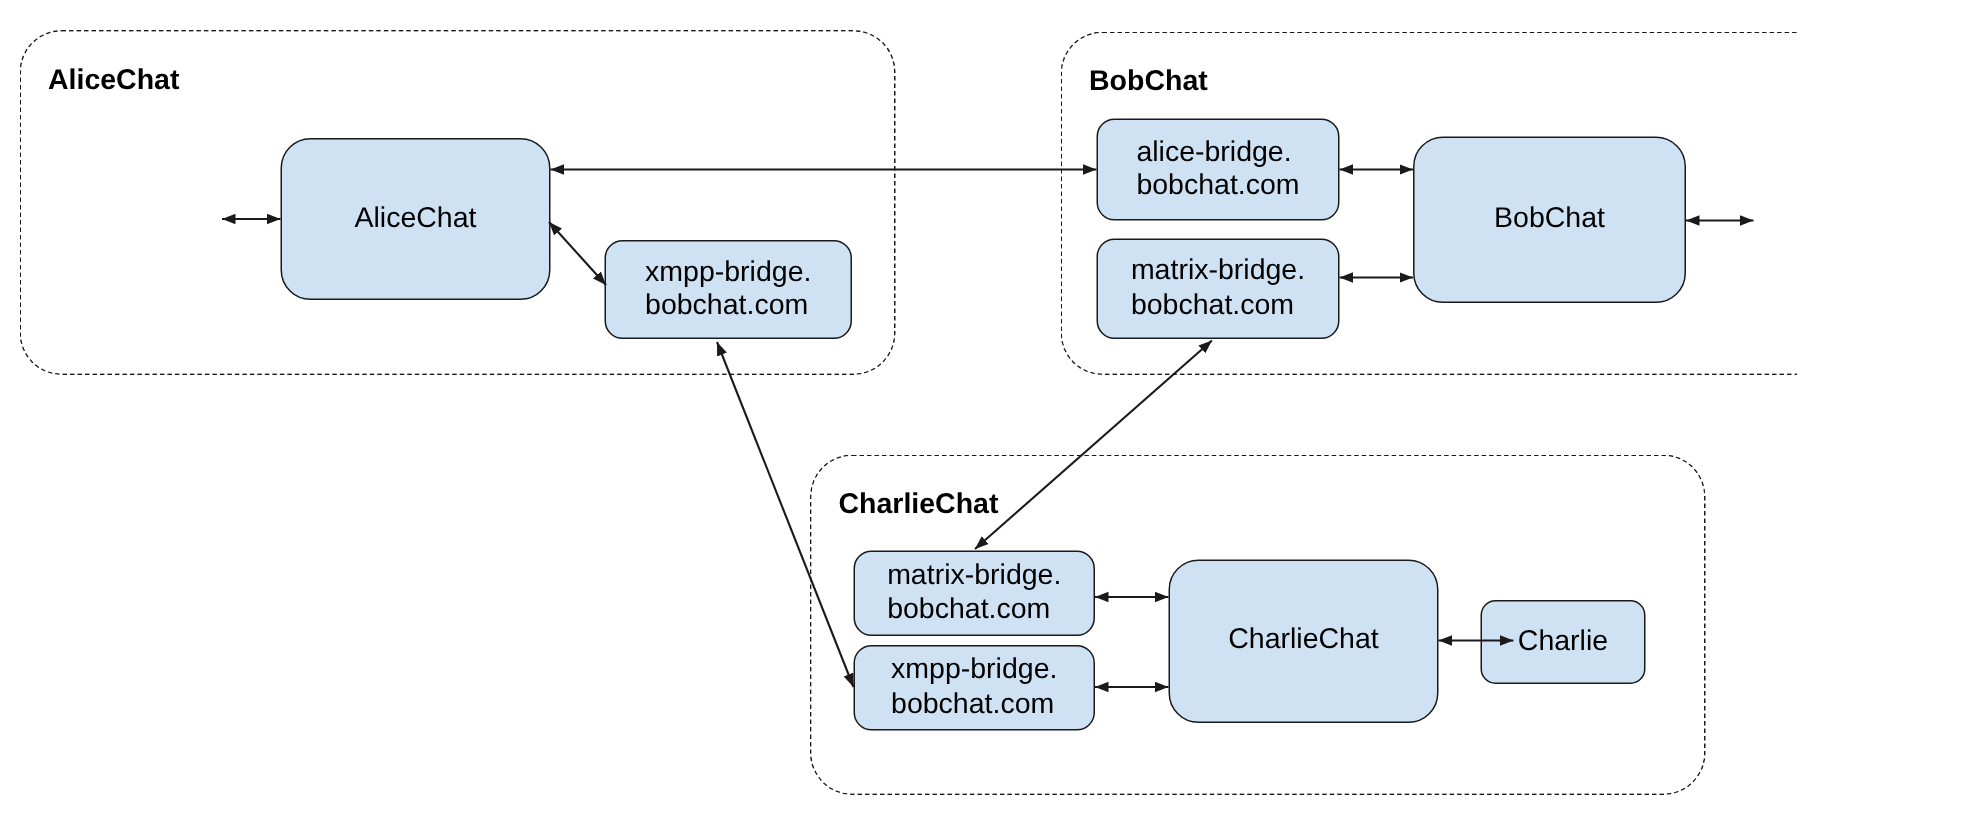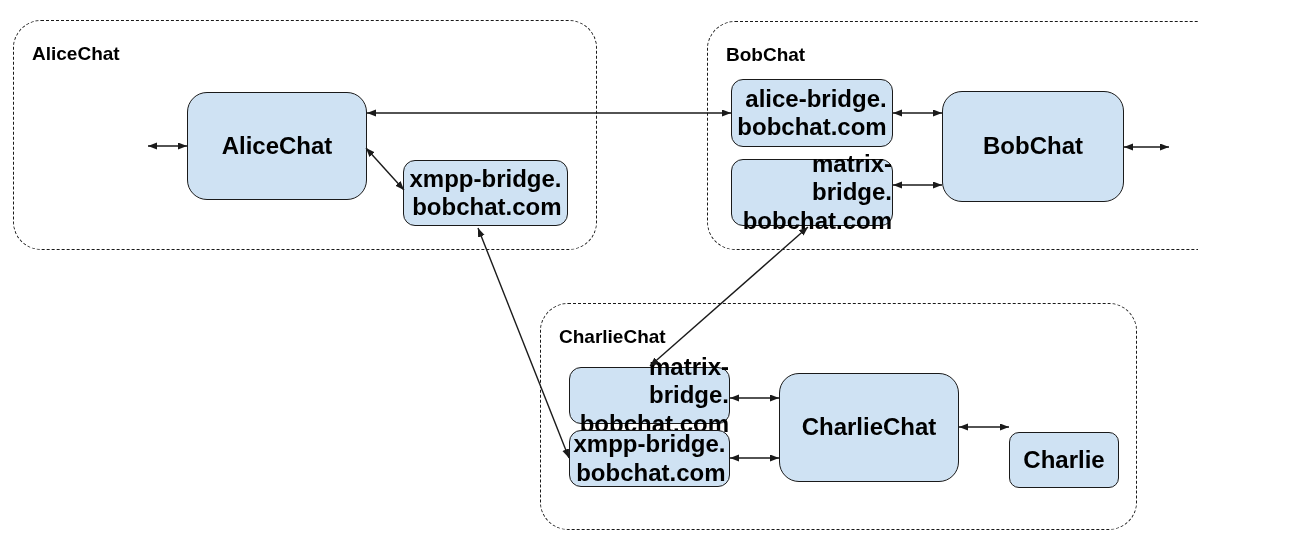--- a/index.html
+++ b/index.html
@@ -28,23 +28,23 @@
     white-space: nowrap;
   }
   .node {
     position: absolute;
     background: #cfe2f3;
     border: 1.5px solid #1a1a1a;
     box-sizing: border-box;
     display: flex;
     align-items: center;
     justify-content: center;
-    text-align: right;
-    font-size: 24px;
-    font-weight: bold;
+    text-align: left;
+    font-size: 19px;
+    font-weight: normal;
     color: #000000;
     line-height: 1.18;
     white-space: pre-line;
   }
   .node.small  { border-radius: 10px; }
   .node.bridge { border-radius: 12px; }
   .node.big    { border-radius: 20px; }
   #edges-layer {
     position: absolute;
     left: 0; top: 0;
@@ -91,21 +91,21 @@
   <div class="node small" style="left:1228px; top:118px; width:115px; height:57px;">Bob</div>
 
   <div class="node bridge" style="left:569px; top:367px; width:161px; height:57px;">matrix-bridge.
 bobchat.com</div>
 
   <div class="node bridge" style="left:569px; top:430px; width:161px; height:57px;">xmpp-bridge.
 bobchat.com</div>
 
   <div class="node big" style="left:779px; top:373px; width:180px; height:109px;">CharlieChat</div>
 
-  <div class="node small" style="left:1009px; top:400px; width:110px; height:56px;margin-top:32px;">Charlie</div>
+  <div class="node small" style="left:987px; top:400px; width:110px; height:56px;">Charlie</div>
 
   <svg id="edges-layer" viewBox="0 0 1310 557" xmlns="http://www.w3.org/2000/svg">
     <defs>
       <marker id="ah-end" markerUnits="userSpaceOnUse" markerWidth="11" markerHeight="9" refX="9" refY="3.5" orient="auto">
         <path d="M0,0 L9,3.5 L0,7 Z" fill="#1a1a1a"></path>
       </marker>
       <marker id="ah-start" markerUnits="userSpaceOnUse" markerWidth="11" markerHeight="9" refX="9" refY="3.5" orient="auto-start-reverse">
         <path d="M0,0 L9,3.5 L0,7 Z" fill="#1a1a1a"></path>
       </marker>
     </defs>

